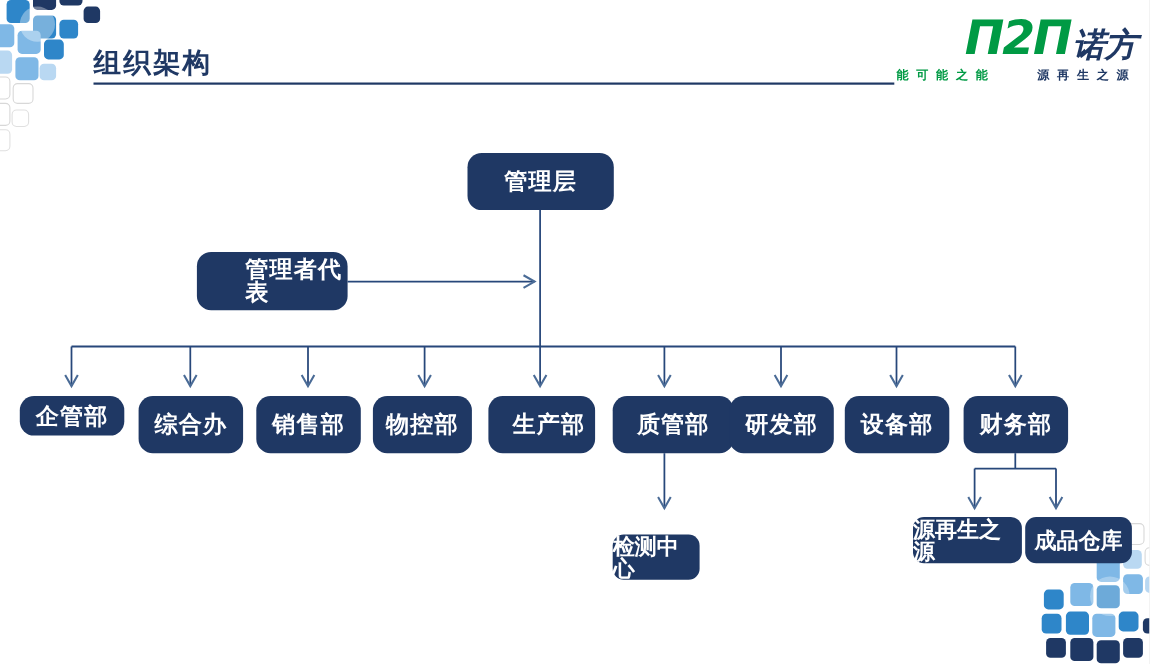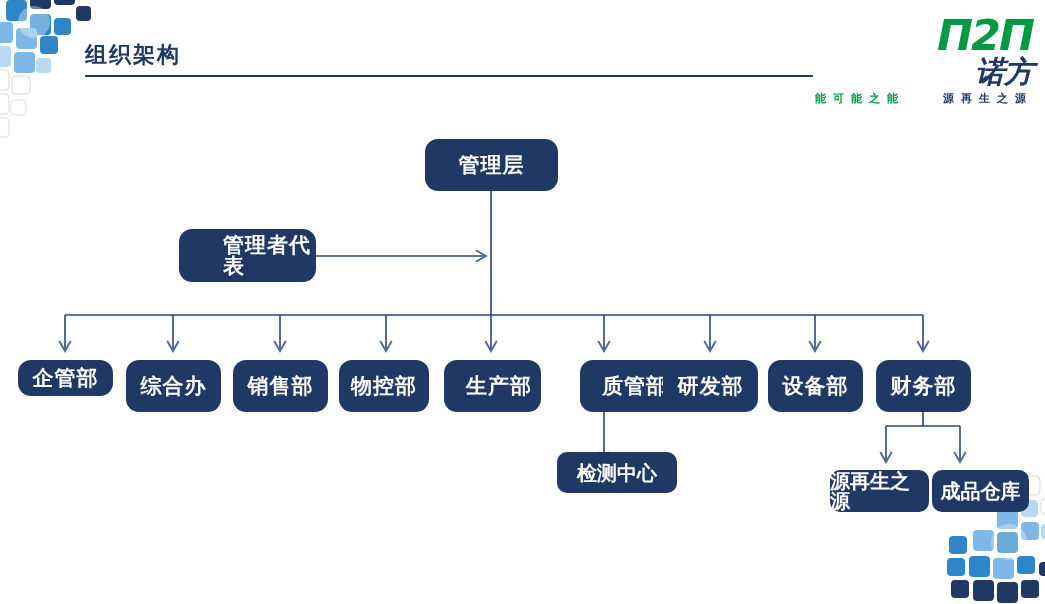--- a/index.html
+++ b/index.html
@@ -13,34 +13,34 @@
   }
   *{margin:0;padding:0;box-sizing:border-box;}
   html,body{background:#e9e9e9;}
   body{font-family:"DejaVu Sans","Liberation Sans",sans-serif;}
   .slide{
     position:relative;width:1045px;height:604px;background:#ffffff;
     overflow:hidden;margin:0 auto;
   }
   .page-title{
     position:absolute;left:85px;top:40px;
-    font-size:22px;font-weight:bold;color:var(--title-color);
+    font-size:25px;font-weight:bold;color:var(--title-color);
     letter-spacing:2px;
   }
   .title-rule{
     position:absolute;left:85px;top:75px;width:728px;height:2px;
     background:var(--title-color);
   }
   .logo{
     position:absolute;top:14px;right:12px;width:218px;
     display:flex;flex-direction:column;align-items:stretch;
   }
   .logo-row{
     display:flex;align-items:flex-end;justify-content:flex-end;
-    line-height:1;white-space:nowrap;flex-direction:column;
+    line-height:1;white-space:nowrap;
   }
   .logo-symbol{
     font-size:43px;font-weight:900;font-style:italic;
     color:var(--logo-green);letter-spacing:-2px;
   }
   .logo-wordmark{
     font-size:30px;font-weight:900;font-style:italic;
     color:var(--logo-navy);margin-left:2px;letter-spacing:-1px;
   }
   .logo-tagline{
@@ -159,23 +159,23 @@
 
   <div class="node" style="left:425px;top:139px;width:133px;height:52px;text-align:right;">管理层</div>
 
   <div class="node" style="left:179px;top:229px;width:137px;height:53px;padding-left:44px;">管理者代表</div>
 
   <div class="node" style="left:18px;top:360px;width:95px;height:36px;">企管部</div>
   <div class="node" style="left:126px;top:360px;width:95px;height:52px;">综合办</div>
   <div class="node" style="left:233px;top:360px;width:95px;height:52px;">销售部</div>
   <div class="node" style="left:339px;top:360px;width:90px;height:52px;">物控部</div>
   <div class="node" style="left:444px;top:360px;width:97px;height:52px;padding-left:13px;">生产部</div>
-  <div class="node" style="left:580px;top:360px;width:110px;height:52px;">质管部</div>
+  <div class="node" style="left:557px;top:360px;width:110px;height:52px;">质管部</div>
   <div class="node" style="left:663px;top:360px;width:95px;height:52px;">研发部</div>
   <div class="node" style="left:768px;top:360px;width:95px;height:52px;">设备部</div>
   <div class="node" style="left:876px;top:360px;width:95px;height:52px;">财务部</div>
 
-  <div class="node sub" style="left:557px;top:452px;width:120px;height:41px;">检测中心</div>
+  <div class="node sub" style="left:557px;top:486px;width:79px;height:41px;">检测中心</div>
 
   <div class="node sub" style="left:830px;top:470px;width:99px;height:42px;">源再生之源</div>
   <div class="node sub" style="left:932px;top:470px;width:97px;height:42px;">成品仓库</div>
 
 </div>
 
 </body></html>

